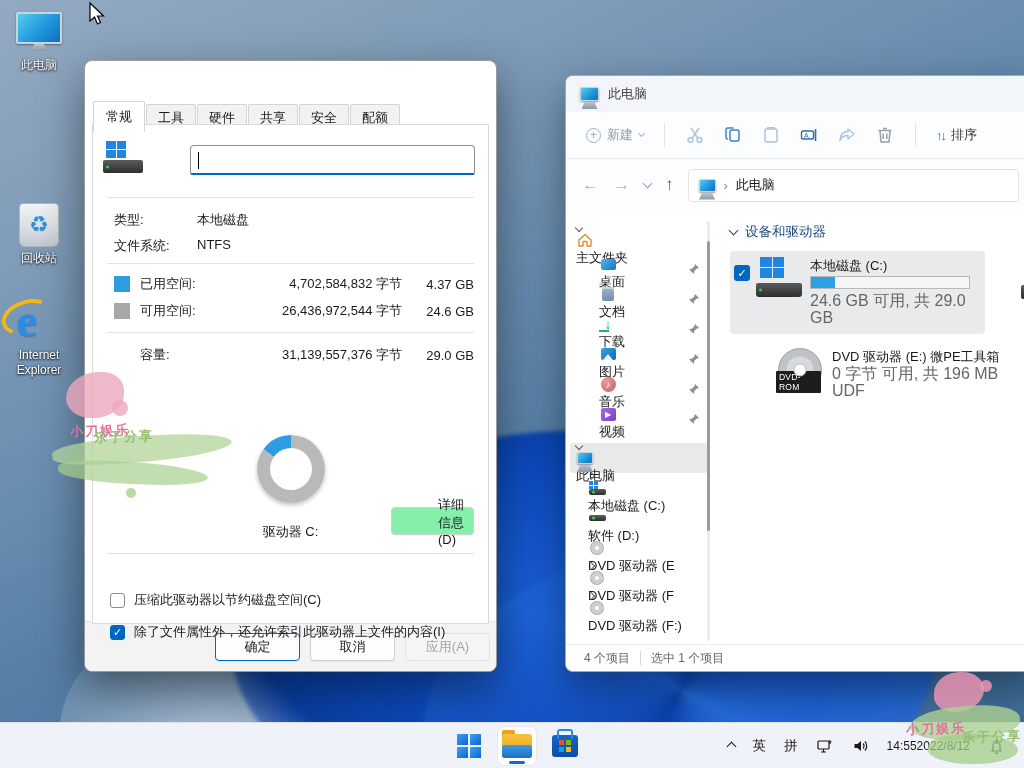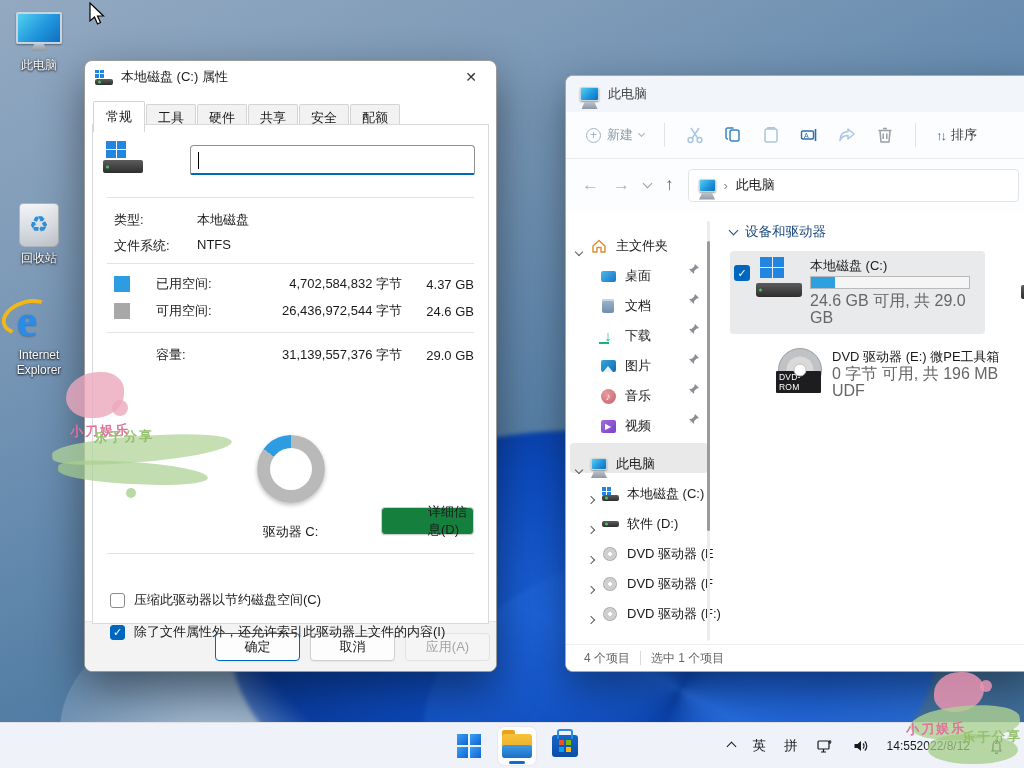--- a/index.html
+++ b/index.html
@@ -62,28 +62,28 @@
   #dlg-page { position:absolute; left:7px; right:7px; top:63px; height:500px; border:1px solid #d9d9d9; background:#fff; z-index:1; }
   .dlg-row { position:absolute; left:14px; right:14px; }
   .hsep { position:absolute; left:14px; right:14px; height:1px; background:#e2e2e2; }
   #lbl-input { position:absolute; left:97px; right:13px; top:20px; height:30px; border:1px solid #8f8f8f; border-bottom:2px solid #0067c0; border-radius:4px 4px 2px 2px; background:#fff; }
   #lbl-input .caret { position:absolute; left:7px; top:6px; width:1px; height:17px; background:#000; }
   .drive-ico38 { position:absolute; left:10px; top:16px; width:42px; height:36px; }
   .kv { display:flex; font-size:13px; }
   .kv .k { width:83px; }
   .space-row { display:flex; align-items:center; font-size:13px; }
   .space-row .sq { width:16px; height:16px; margin-right:10px; }
-  .space-row .lab { flex:1;margin-left:16px; }
+  .space-row .lab { flex:1; }
   .space-row .bytes { width:160px; text-align:right; }
   .space-row .gb { width:72px; text-align:right; }
   #donut { position:absolute; left:50%; top:310px; transform:translateX(-50%); width:68px; height:68px; border-radius:50%;
     background:conic-gradient(#b9b9b9 0deg 306deg, #2e9ce1 306deg 360deg); box-shadow:0 2px 4px rgba(0,0,0,.25); }
   #donut::after { content:""; position:absolute; inset:13px; border-radius:50%; background:#fff; }
   #drive-c-label { position:absolute; left:0; right:0; top:398px; text-align:center; font-size:13px; }
-  #details-btn { position:absolute; right:14px; top:382px; width:93px; height:28px; background:#15803d; border:1px solid #d0d0d0; border-radius:4px; font-size:13px; display:flex; align-items:center; justify-content:center; box-shadow:0 1px 1px rgba(0,0,0,.06);padding-left:46px; }
+  #details-btn { position:absolute; right:14px; top:382px; width:83px; height:28px; background:#86efac; border:1px solid #d0d0d0; border-radius:4px; font-size:13px; display:flex; align-items:center; justify-content:center; box-shadow:0 1px 1px rgba(0,0,0,.06);padding-left:46px; }
   .chkrow { position:absolute; left:17px; display:flex; align-items:center; font-size:13px; }
   .chkbox { width:15px; height:15px; border:1px solid #8a8a8a; border-radius:3px; background:#fff; margin-right:9px; flex:none; }
   .chkbox.checked { background:#0067c0; border-color:#0067c0; color:#fff; display:flex; align-items:center; justify-content:center; font-size:11px; }
   #dlg-footer { position:absolute; left:0; right:0; bottom:0; height:50px; background:#f3f3f3; border-top:1px solid #e5e5e5; border-radius:0 0 8px 8px; display:flex; align-items:center; justify-content:flex-end; gap:10px; padding-right:6px; }
   .btn { width:85px; height:28px; display:flex; align-items:center; justify-content:center; font-size:13px; border-radius:4px; background:#fdfdfd; border:1px solid #d0d0d0; box-shadow:0 1px 1px rgba(0,0,0,.05); }
   .btn.default { border:1.5px solid #0067c0; }
   .btn.disabled { background:#f5f5f5; color:#a3a3a3; border-color:#e2e2e2; box-shadow:none; }
 
   
   #explorer { position:absolute; left:565px; top:75px; width:470px; height:597px; background:#fff;
@@ -94,21 +94,21 @@
   .tb-sep { width:1px; height:24px; background:#e3e3e3; margin:0 8px; }
   .tb-btn { display:flex; align-items:center; gap:6px; color:#5f6368; font-size:13px; padding:4px 6px; border-radius:4px; }
   .tb-ic { width:20px; height:20px; display:flex; align-items:center; justify-content:center; }
   #ex-nav { height:52px; display:flex; align-items:center; padding:0 16px; background:#fbfdfe; gap:14px; }
   .nav-arrow { font-size:17px; color:#5f6368; }
   .nav-arrow.dim { color:#b0b5ba; }
   #breadcrumb { flex:1; height:33px; border:1px solid #e1e3e6; border-radius:4px; background:#fff; display:flex; align-items:center; padding:0 10px; gap:8px; }
   #breadcrumb .t { font-size:13px; }
   #ex-body { position:absolute; left:0; right:0; top:135px; bottom:27px; display:flex; }
   #ex-navpane { width:146px; padding-top:14px; position:relative; flex:none; }
-  .tree-row { height:30px; display:flex; align-items:flex-end; padding-left:10px; position:relative; font-size:13px; }
+  .tree-row { height:30px; display:flex; align-items:flex-start; padding-left:10px; position:relative; font-size:13px;flex-direction:column; }
   .tree-row .ic { width:18px; height:18px; margin-right:8px; display:flex; align-items:center; justify-content:center; flex:none; }
   .tree-row .chev { margin-right:8px; flex:none; width:6px; height:6px; }
   .tree-row.child { padding-left:33px; }
   .tree-row.selected { background:#e9e9e9; border-radius:4px; margin:0 4px; padding-left:6px; }
   .pin { position:absolute; right:12px; top:8px; width:12px; height:12px; }
   #ex-scrollbar { position:absolute; right:2px; top:10px; width:3px; height:420px; background:#ececec; border-radius:2px; }
   #ex-scrollbar .thumb { position:absolute; left:0; top:20px; width:3px; height:290px; background:#9b9b9b; border-radius:2px; }
   #ex-main { flex:1; padding:12px 0 0 18px; position:relative; }
   #sec-header { display:flex; align-items:center; gap:8px; font-size:13.5px; color:#1c4a7e; }
   .drive-item { position:relative; display:flex; margin-top:10px; }
@@ -442,33 +442,20 @@
     </div>
 
     <div id="ex-status">
       <span>4 个项目</span>
       <span class="div"></span>
       <span>选中 1 个项目</span>
     </div>
   </div>
 
   <div id="dialog">
-    <div id="dlg-titlebar">
-      <span class="drive-ico16" style="width:18px;height:15px;position:relative;">
-        <span class="winlogo" style="position:absolute;left:0;top:0;width:9px;height:8px;">
-            <i></i>
-            <i></i>
-            <i></i>
-            <i></i>
-          </span>
-        <span class="drive-body" style="position:absolute;left:0;bottom:0;width:18px;height:6px;"></span>
-      </span>
-      <span class="t">本地磁盘 (C:) 属性</span>
-      <span id="dlg-close">✕</span>
-    </div>
 
     <div id="dlg-tabs">
       <span class="tab active">常规</span>
       <span class="tab">工具</span>
       <span class="tab">硬件</span>
       <span class="tab">共享</span>
       <span class="tab">安全</span>
       <span class="tab">配额</span>
     </div>
 

